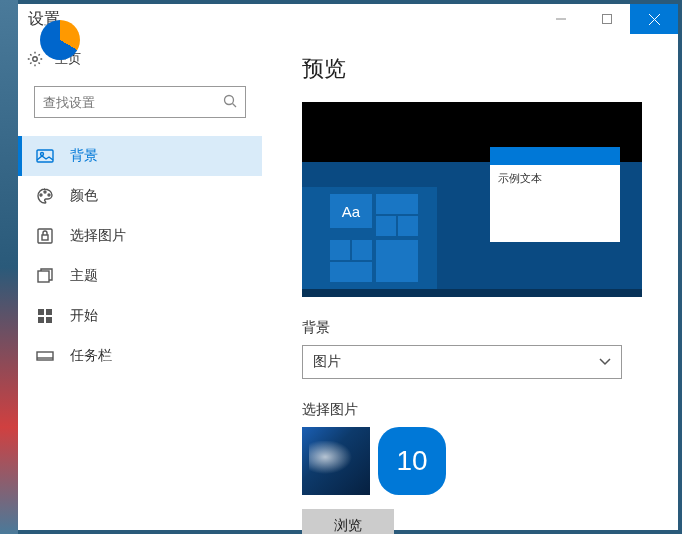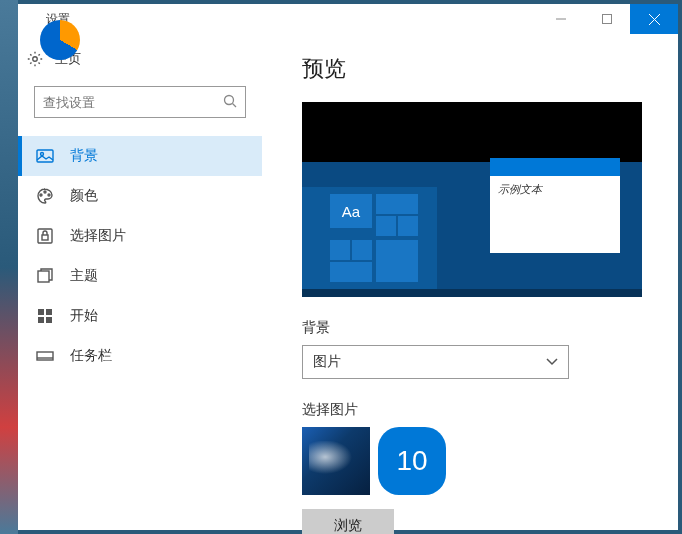--- a/index.html
+++ b/index.html
@@ -3,21 +3,21 @@
   <meta charset="utf-8">
   <style>
     * { margin: 0; padding: 0; box-sizing: border-box; font-family: "Microsoft YaHei", "Segoe UI", sans-serif; }
     body { width: 682px; height: 534px; background: #2a5a7a; position: relative; overflow: hidden; }
     
     .left-strip { position: absolute; left: 0; top: 0; width: 18px; height: 534px; background: linear-gradient(180deg, #4a7a9a 0%, #2a5a7a 50%, #d04040 80%, #4a7a9a 100%); }
     
     .window { position: absolute; left: 18px; top: 4px; right: 4px; bottom: 4px; background: #fff; display: flex; flex-direction: column; }
     
     .titlebar { height: 30px; display: flex; align-items: center; padding-left: 10px; border-bottom: 0; }
-    .titlebar .title { font-size: 12px; color: #333; margin-left: 18px; }
+    .titlebar .title { font-size: 16px; color: #333; }
     .titlebar .spacer { flex: 1; }
     .titlebar .wbtn { width: 46px; height: 30px; display: flex; align-items: center; justify-content: center; color: #333; font-size: 11px; }
     .titlebar .wbtn.close { background: #0078d7; color: #fff; width: 48px; }
     .titlebar .wbtn.max { color: #888; }
     .titlebar .wbtn.min { color: #888; }
     
     .watermark { position: absolute; top: 20px; left: 40px; z-index: 10; pointer-events: none; display: flex; align-items: center; gap: 2px; }
     .watermark .logo { width: 40px; height: 40px; border-radius: 50%; background: conic-gradient(#f90 0deg 120deg, #06c 120deg 360deg); position: relative; }
     .watermark .txt { display: flex; flex-direction: column; }
     .watermark .cn { font-size: 19px; font-weight: bold; color: #f90; letter-spacing: 2px; }
@@ -52,26 +52,26 @@
     .tile { position: absolute; background: #1976c4; }
     .t1 { left: 0; top: 0; width: 42px; height: 34px; display:flex; align-items:center; justify-content:center; color:#fff; font-size:15px; }
     .t2 { left: 46px; top: 0; width: 42px; height: 20px; }
     .t3 { left: 46px; top: 22px; width: 20px; height: 20px; }
     .t4 { left: 68px; top: 22px; width: 20px; height: 20px; }
     .t5 { left: 0; top: 46px; width: 20px; height: 20px; }
     .t6 { left: 22px; top: 46px; width: 20px; height: 20px; }
     .t7 { left: 46px; top: 46px; width: 42px; height: 42px; }
     .t8 { left: 0; top: 68px; width: 42px; height: 20px; }
     .preview-taskbar { position: absolute; left: 0; right: 0; bottom: 0; height: 8px; background: #073258; }
-    .preview-window { position: absolute; right: 22px; top: 56px; width: 130px; height: 95px; background: #fff; font-style: italic; }
+    .preview-window { position: absolute; right: 22px; top: 45px; width: 130px; height: 95px; background: #fff; }
     .preview-window-title { height: 18px; background: #0078d7; }
     .preview-window-text { padding: 6px 8px; font-size: 11px; color: #333; }
     
     .section-label { font-size: 14px; color: #333; margin-bottom: 8px; }
-    .dropdown { width: 267px; height: 34px; border: 1px solid #999; display: flex; align-items: center; justify-content: space-between; padding: 0 10px; font-size: 14px; color: #333; margin-bottom: 22px; }
+    .dropdown { width: 320px; height: 34px; border: 1px solid #999; display: flex; align-items: center; justify-content: space-between; padding: 0 10px; font-size: 14px; color: #333; margin-bottom: 22px; }
     .dropdown .chev { font-size: 11px; color: #555; }
     
     .thumbs { display: flex; gap: 8px; margin-bottom: 14px; }
     .thumb { width: 68px; height: 68px; }
     .thumb.a { background: linear-gradient(135deg, #1a5fb4 0%, #0d3a6b 40%, #062040 100%); position: relative; }
     .thumb.a::before { content: ''; position: absolute; left: 10%; top: 20%; width: 80%; height: 60%; background: radial-gradient(ellipse at 30% 40%, rgba(255,255,255,0.7) 0%, transparent 50%); }
     .thumb.b { background: #0078d7; color: #fff; display: flex; align-items: center; justify-content: center; font-size: 28px; font-weight: 300; border-radius: 21px; }
     
     .browse-btn { width: 92px; height: 34px; background: #ccc; border: none; font-size: 14px; color: #222; margin-bottom: 22px; }
   </style>

